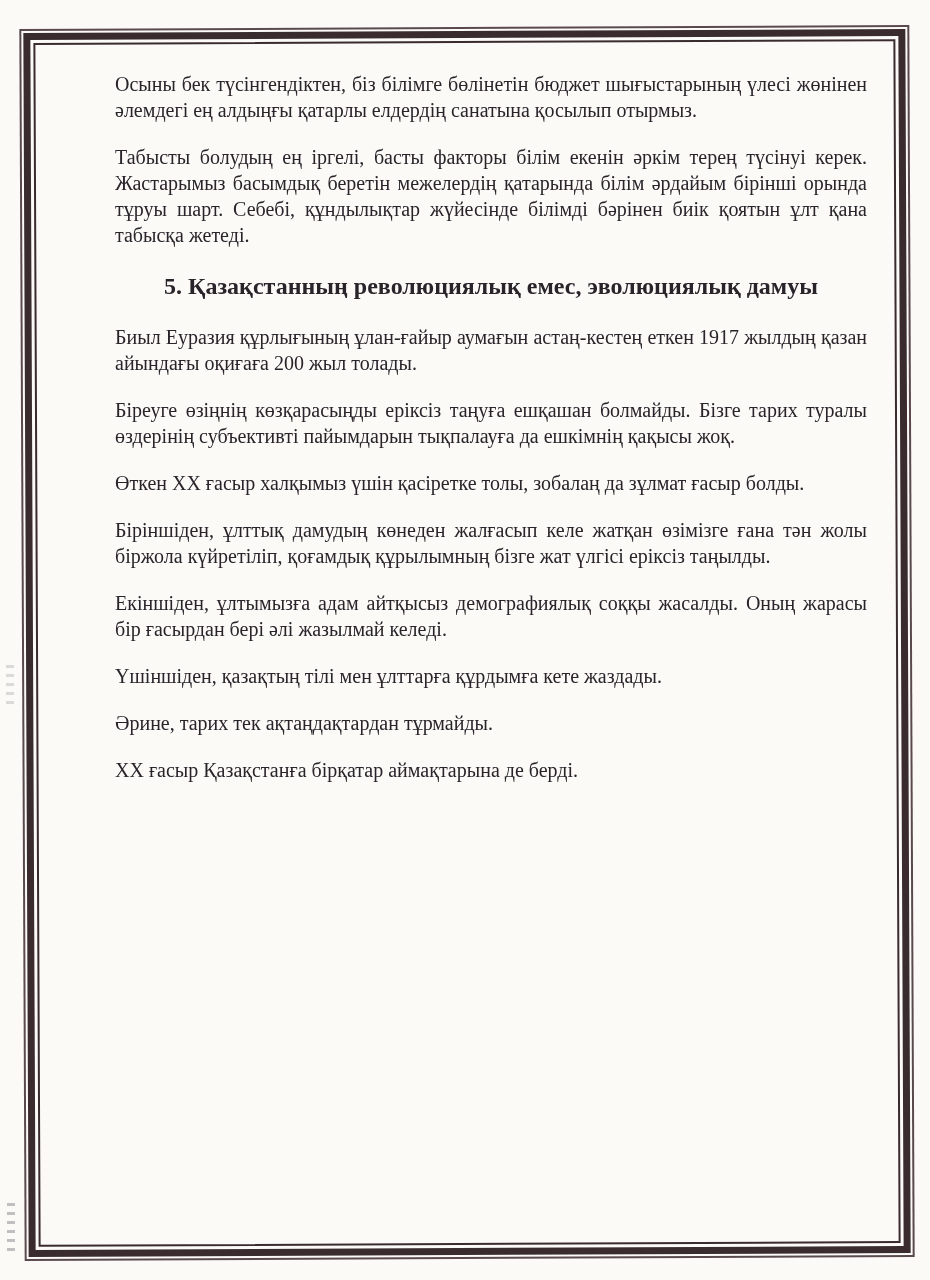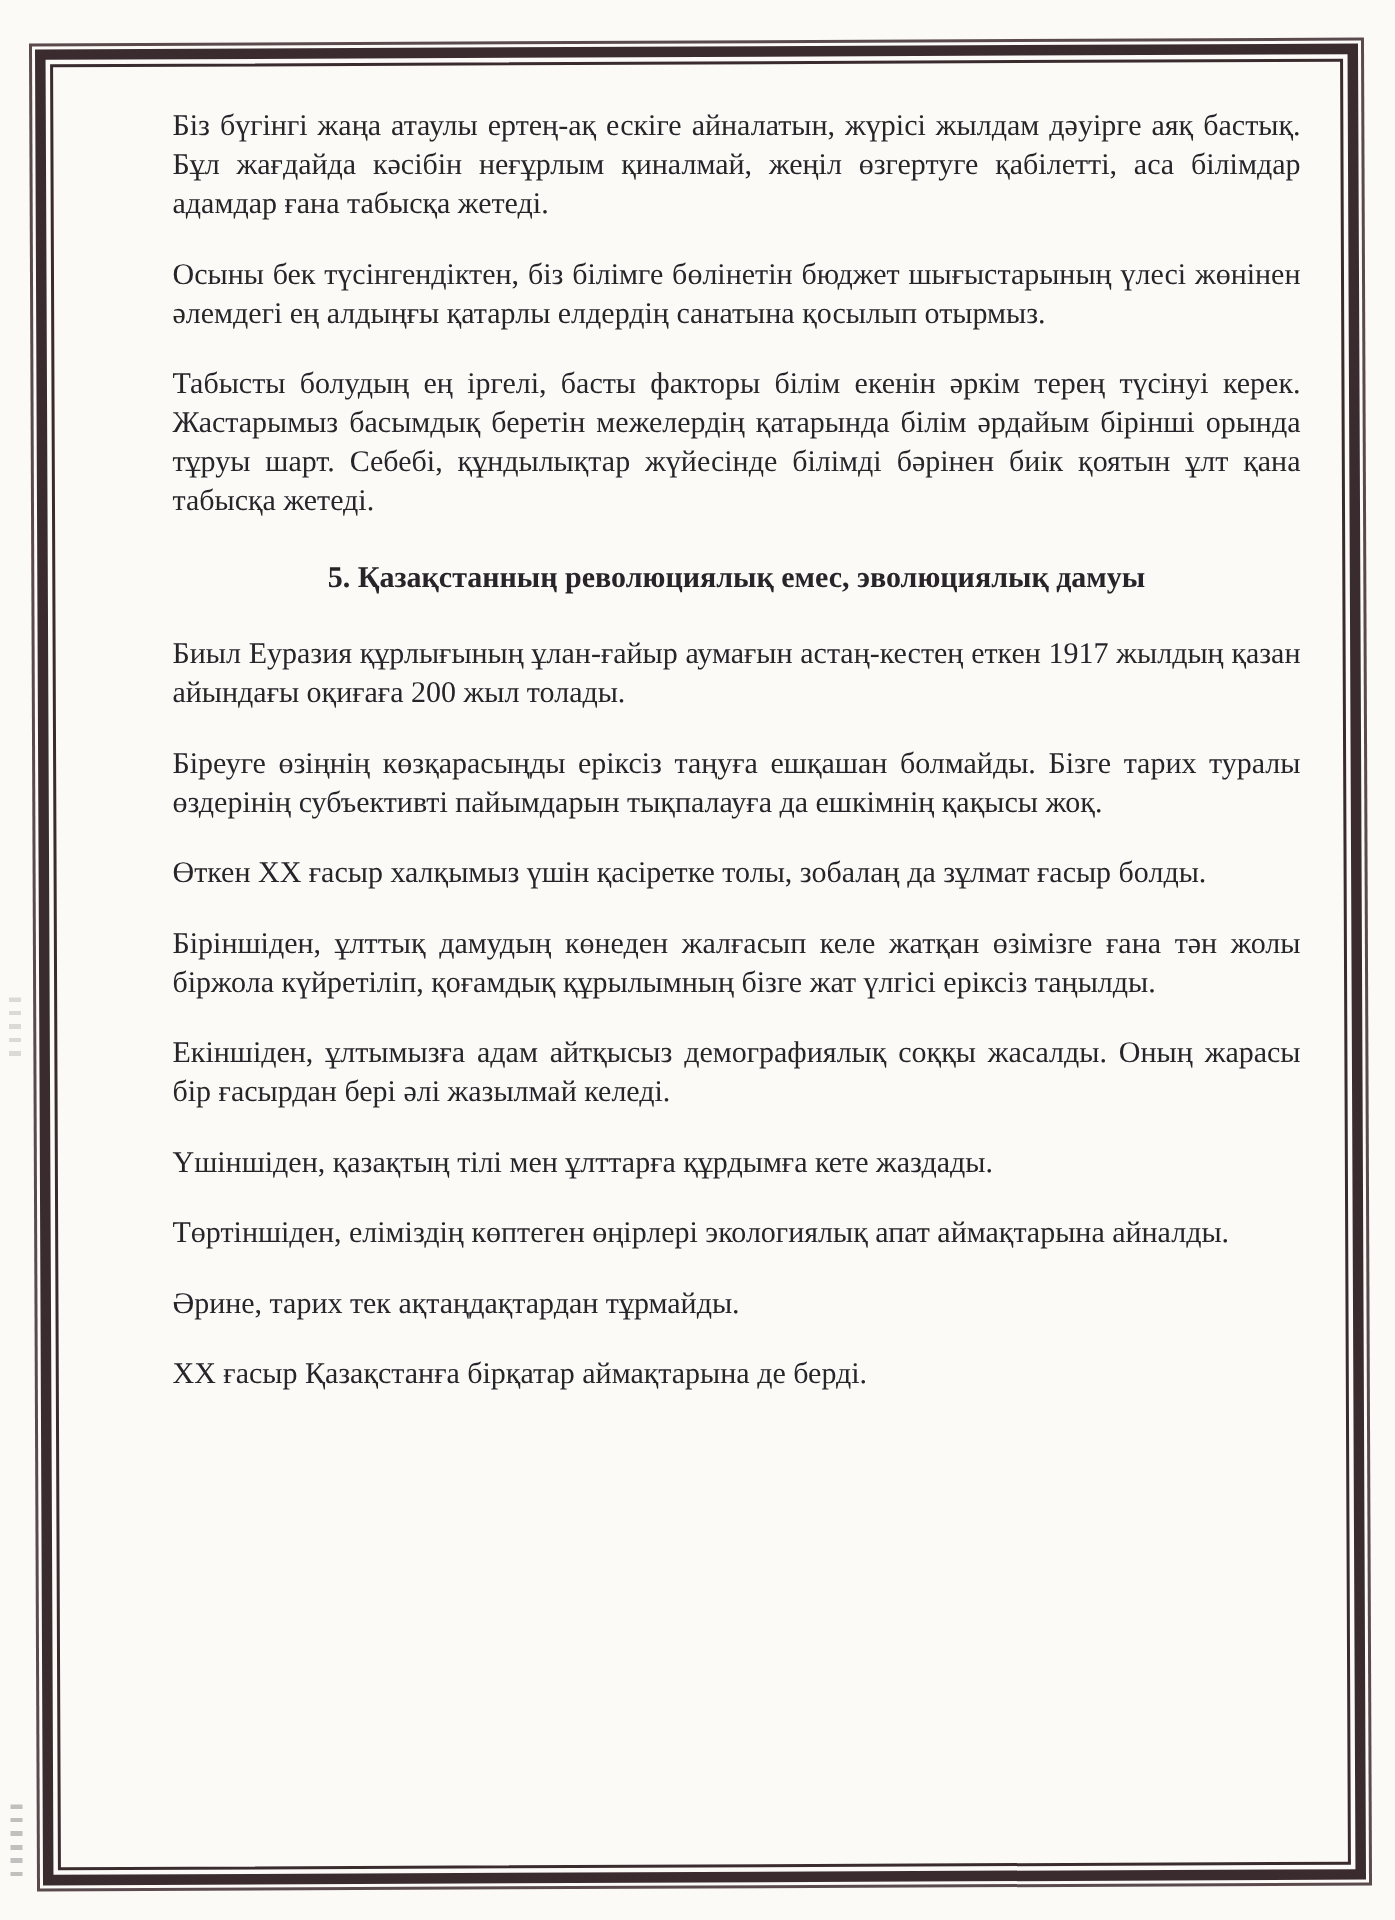--- a/index.html
+++ b/index.html
@@ -46,21 +46,21 @@
     color: var(--text, #28242a);
     font-size: 20px;
     line-height: 26px;
     text-align: justify;
     text-justify: inter-word;
   }
   .para {
     margin: 0 0 21px 0;
   }
   .heading {
-    font-size: 20px;
+    font-size: 24px;
     line-height: 26px;
     font-weight: bold;
     text-align: center;
     margin: 25px 0;
   }
   
   .artifact {
     position: absolute;
     width: 8px;
     background: repeating-linear-gradient(
@@ -88,30 +88,28 @@
 <body>
 
 <div class="page">
 
   <div class="frame"></div>
 
   <div class="artifact artifact-mid"></div>
   <div class="artifact artifact-bottom"></div>
 
   <div class="content">
-    <p class="para">Біз бүгінгі жаңа атаулы ертең-ақ ескіге айналатын, жүрісі жылдам дәуірге аяқ бастық. Бұл жағдайда кәсібін неғұрлым қиналмай, жеңіл өзгертуге қабілетті, аса білімдар адамдар ғана табысқа жетеді.</p>
     <p class="para">Осыны бек түсінгендіктен, біз білімге бөлінетін бюджет шығыстарының үлесі жөнінен әлемдегі ең алдыңғы қатарлы елдердің санатына қосылып отырмыз.</p>
     <p class="para">Табысты болудың ең іргелі, басты факторы білім екенін әркім терең түсінуі керек. Жастарымыз басымдық беретін межелердің қатарында білім әрдайым бірінші орында тұруы шарт. Себебі, құндылықтар жүйесінде білімді бәрінен биік қоятын ұлт қана табысқа жетеді.</p>
 
     <h2 class="heading">5. Қазақстанның революциялық емес, эволюциялық дамуы</h2>
 
     <p class="para">Биыл Еуразия құрлығының ұлан-ғайыр аумағын астаң-кестең еткен 1917 жылдың қазан айындағы оқиғаға 200 жыл толады.</p>
     <p class="para">Біреуге өзіңнің көзқарасыңды еріксіз таңуға ешқашан болмайды. Бізге тарих туралы өздерінің субъективті пайымдарын тықпалауға да ешкімнің қақысы жоқ.</p>
     <p class="para">Өткен XX ғасыр халқымыз үшін қасіретке толы, зобалаң да зұлмат ғасыр болды.</p>
     <p class="para">Біріншіден, ұлттық дамудың көнеден жалғасып келе жатқан өзімізге ғана тән жолы біржола күйретіліп, қоғамдық құрылымның бізге жат үлгісі еріксіз таңылды.</p>
     <p class="para">Екіншіден, ұлтымызға адам айтқысыз демографиялық соққы жасалды. Оның жарасы бір ғасырдан бері әлі жазылмай келеді.</p>
     <p class="para">Үшіншіден, қазақтың тілі мен ұлттарға құрдымға кете жаздады.</p>
-    <p class="para">Төртіншіден, еліміздің көптеген өңірлері экологиялық апат аймақтарына айналды.</p>
     <p class="para">Әрине, тарих тек ақтаңдақтардан тұрмайды.</p>
     <p class="para">XX ғасыр Қазақстанға бірқатар аймақтарына де берді.</p>
   </div>
 
 </div>
 
 </body></html>

